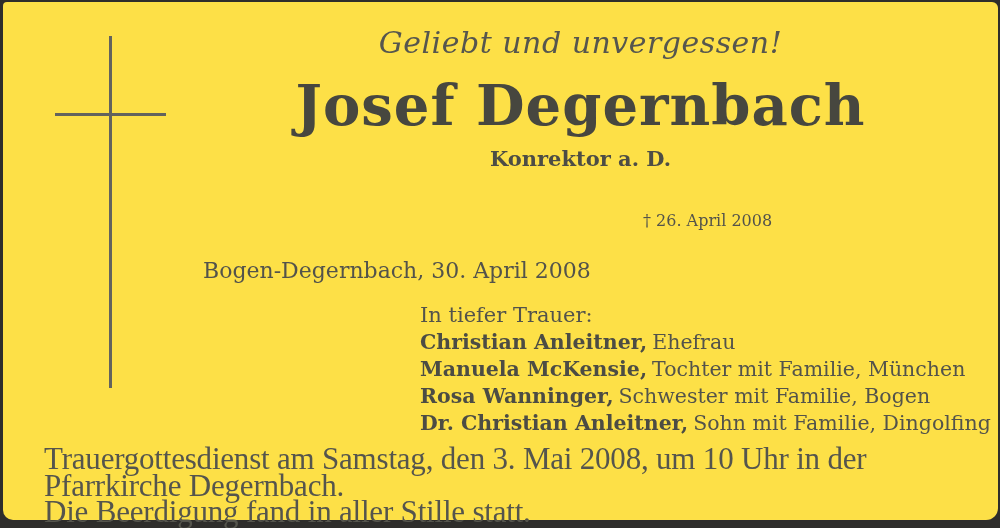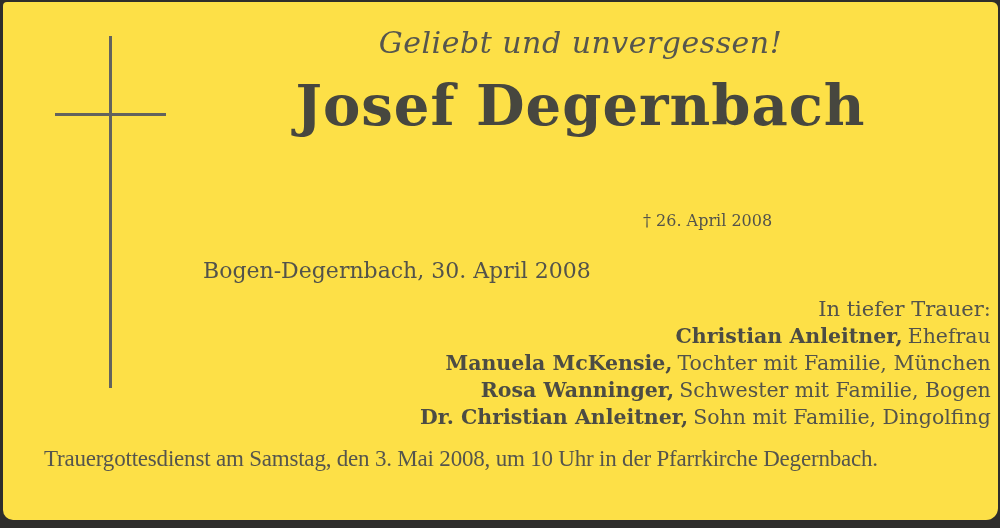--- a/index.html
+++ b/index.html
@@ -97,61 +97,61 @@
   .dateline {
     position: absolute;
     left: 200px;
     top: 256px;
     font-size: 22px;
     line-height: 26px;
   }
   .mourning {
     position: absolute;
     left: 417px;
-    top: 294px;
+    top: 300px;
     font-size: 20.5px;
     line-height: 27px;
-    text-align: right;
   }
   .mourning .intro {
     font-size: 21px;
   }
   .mourner-name {
     font-weight: bold;
     color: #4c4c44;
   }
   .mourner-rel {
     margin-left: 5px;
   }
   .service {
     position: absolute;
     left: 41px;
     top: 444px;
     font-family: "Liberation Serif", serif;
-    font-size: 23px;
+    font-size: 31px;
     line-height: 26.5px;
     letter-spacing: -0.2px;
     color: #55554d;
   }
 </style>
 </head>
 <body>
 
 <div class="scan-bg">
   <div class="card">
 
     <div>
       <div class="cross-v"></div>
       <div class="cross-h"></div>
     </div>
 
     <div class="centered epitaph">Geliebt und unvergessen!</div>
 
     <h1 class="centered name">Josef Degernbach</h1>
 
+    <div class="centered title">Konrektor a. D.</div>
 
 
 
     <div class="death-date">† 26. April 2008</div>
 
     <div class="dateline">Bogen-Degernbach, 30. April 2008</div>
 
     <div class="mourning">
       <div class="intro">In tiefer Trauer:</div>
 
@@ -164,16 +164,17 @@
       <div class="mourner-line">
         <span class="mourner-name">Rosa Wanninger,</span><span class="mourner-rel">Schwester mit Familie, Bogen</span>
       </div>
       <div class="mourner-line">
         <span class="mourner-name">Dr. Christian Anleitner,</span><span class="mourner-rel">Sohn mit Familie, Dingolfing</span>
       </div>
     </div>
 
     <div class="service">
       <div>Trauergottesdienst am Samstag, den 3. Mai 2008, um 10 Uhr in der Pfarrkirche Degernbach.</div>
+      <div>Die Beerdigung fand in aller Stille statt.</div>
     </div>
 
   </div>
 </div>
 
 </body></html>

